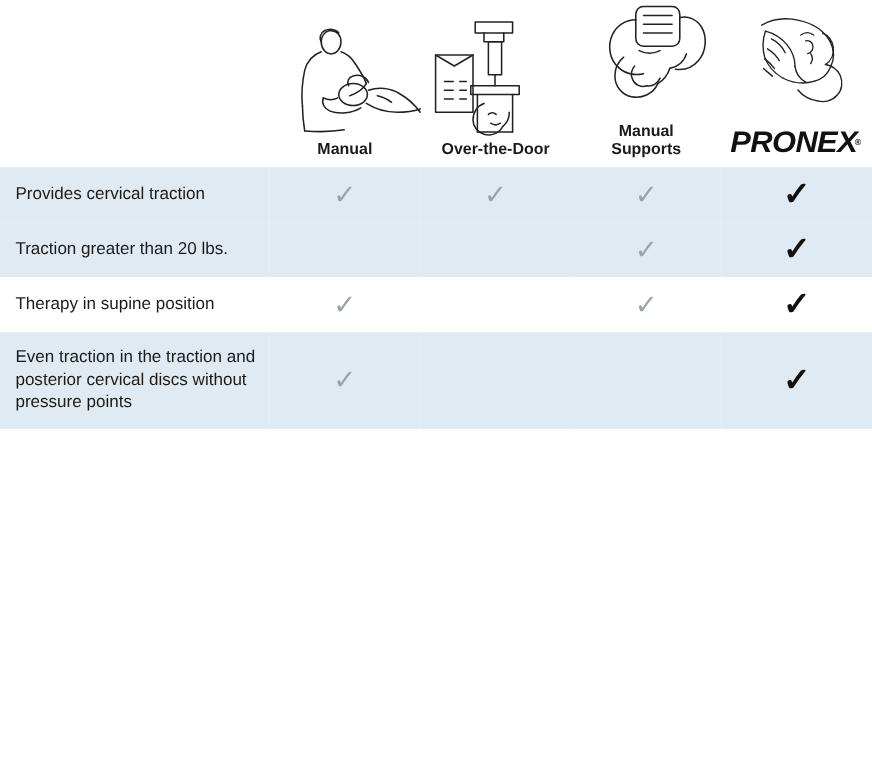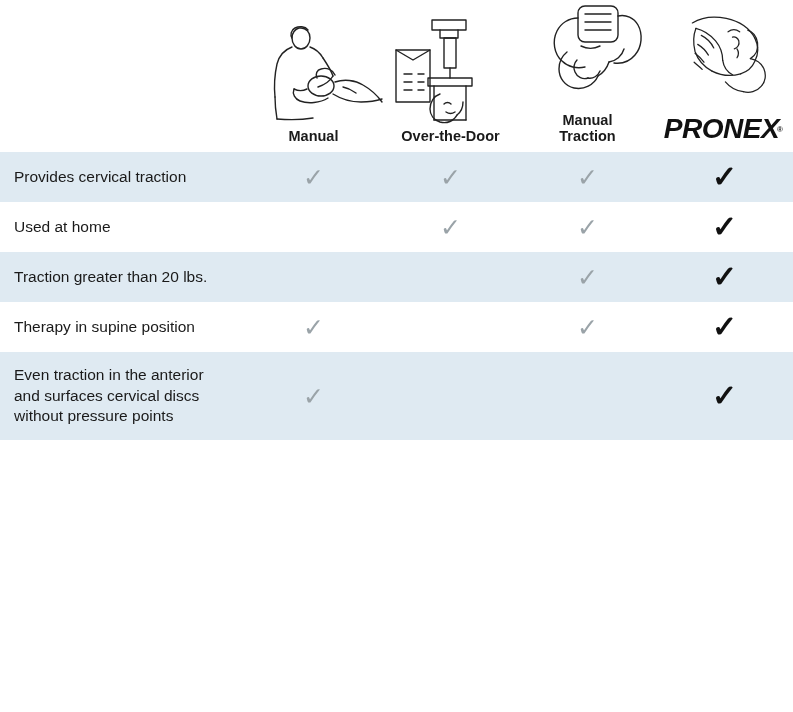--- a/index.html
+++ b/index.html
@@ -149,21 +149,21 @@
             <path d="M46 52c-5 4-8 10-8 17 0 9 6 17 15 19 10 2 20-3 24-12"></path>
             <path d="M77 76c5-3 9-8 11-14"></path>
             <path d="M88 62c7-1 13-6 15-13"></path>
             <path d="M56 60c-3 3-4 8-2 12 2 5 8 8 13 6"></path>
             <path d="M67 78c5 1 10-2 12-7"></path>
             <path d="M60 46c6 3 13 3 19 0"></path>
           </g>
         </svg>
         <span class="head-label">
           <span>Manual</span><br>
-          <span>Traction</span>
+          <span>Supports</span>
         </span>
       </th>
 
       <th class="head-cell">
         <svg class="illus illus-pronex" viewBox="0 0 140 112" aria-hidden="true">
           <g fill="none" stroke="#222" stroke-width="1.4" stroke-linecap="round" stroke-linejoin="round">
             <path d="M34 10c10-6 24-8 38-5 14 3 26 11 32 22"></path>
             <path d="M104 27c4 8 4 18 0 26-3 7-9 12-16 14"></path>
             <path d="M88 67c-10 3-22 2-32-3"></path>
             <path d="M56 64c-9-5-16-13-19-22-2-8-2-18 1-26"></path>
@@ -190,48 +190,41 @@
   <tbody>
 
     <tr class="row-shade">
       <td class="feature-cell">Provides cervical traction</td>
       <td class="check-cell"><span class="check check-grey">✓</span></td>
       <td class="check-cell"><span class="check check-grey">✓</span></td>
       <td class="check-cell"><span class="check check-grey">✓</span></td>
       <td class="check-cell"><span class="check check-dark">✓</span></td>
     </tr>
 
-    <tr class="row-plain">
-      <td class="feature-cell">Used at home</td>
-      <td class="check-cell"><span class="check check-grey check-empty">✓</span></td>
-      <td class="check-cell"><span class="check check-grey">✓</span></td>
-      <td class="check-cell"><span class="check check-grey">✓</span></td>
-      <td class="check-cell"><span class="check check-dark">✓</span></td>
-    </tr>
 
 
 
     <tr class="row-shade">
       <td class="feature-cell">Traction greater than 20 lbs.</td>
       <td class="check-cell"><span class="check check-grey check-empty">✓</span></td>
       <td class="check-cell"><span class="check check-grey check-empty">✓</span></td>
       <td class="check-cell"><span class="check check-grey">✓</span></td>
       <td class="check-cell"><span class="check check-dark">✓</span></td>
     </tr>
 
     <tr class="row-plain">
       <td class="feature-cell">Therapy in supine position</td>
       <td class="check-cell"><span class="check check-grey">✓</span></td>
       <td class="check-cell"><span class="check check-grey check-empty">✓</span></td>
       <td class="check-cell"><span class="check check-grey">✓</span></td>
       <td class="check-cell"><span class="check check-dark">✓</span></td>
     </tr>
 
     <tr class="row-shade">
-      <td class="feature-cell">Even traction in the anterior and surfaces cervical discs without pressure points</td>
+      <td class="feature-cell">Even traction in the traction and posterior cervical discs without pressure points</td>
       <td class="check-cell"><span class="check check-grey">✓</span></td>
       <td class="check-cell"><span class="check check-grey check-empty">✓</span></td>
       <td class="check-cell"><span class="check check-grey check-empty">✓</span></td>
       <td class="check-cell"><span class="check check-dark">✓</span></td>
     </tr>
 
 
 
   </tbody>
 </table>

